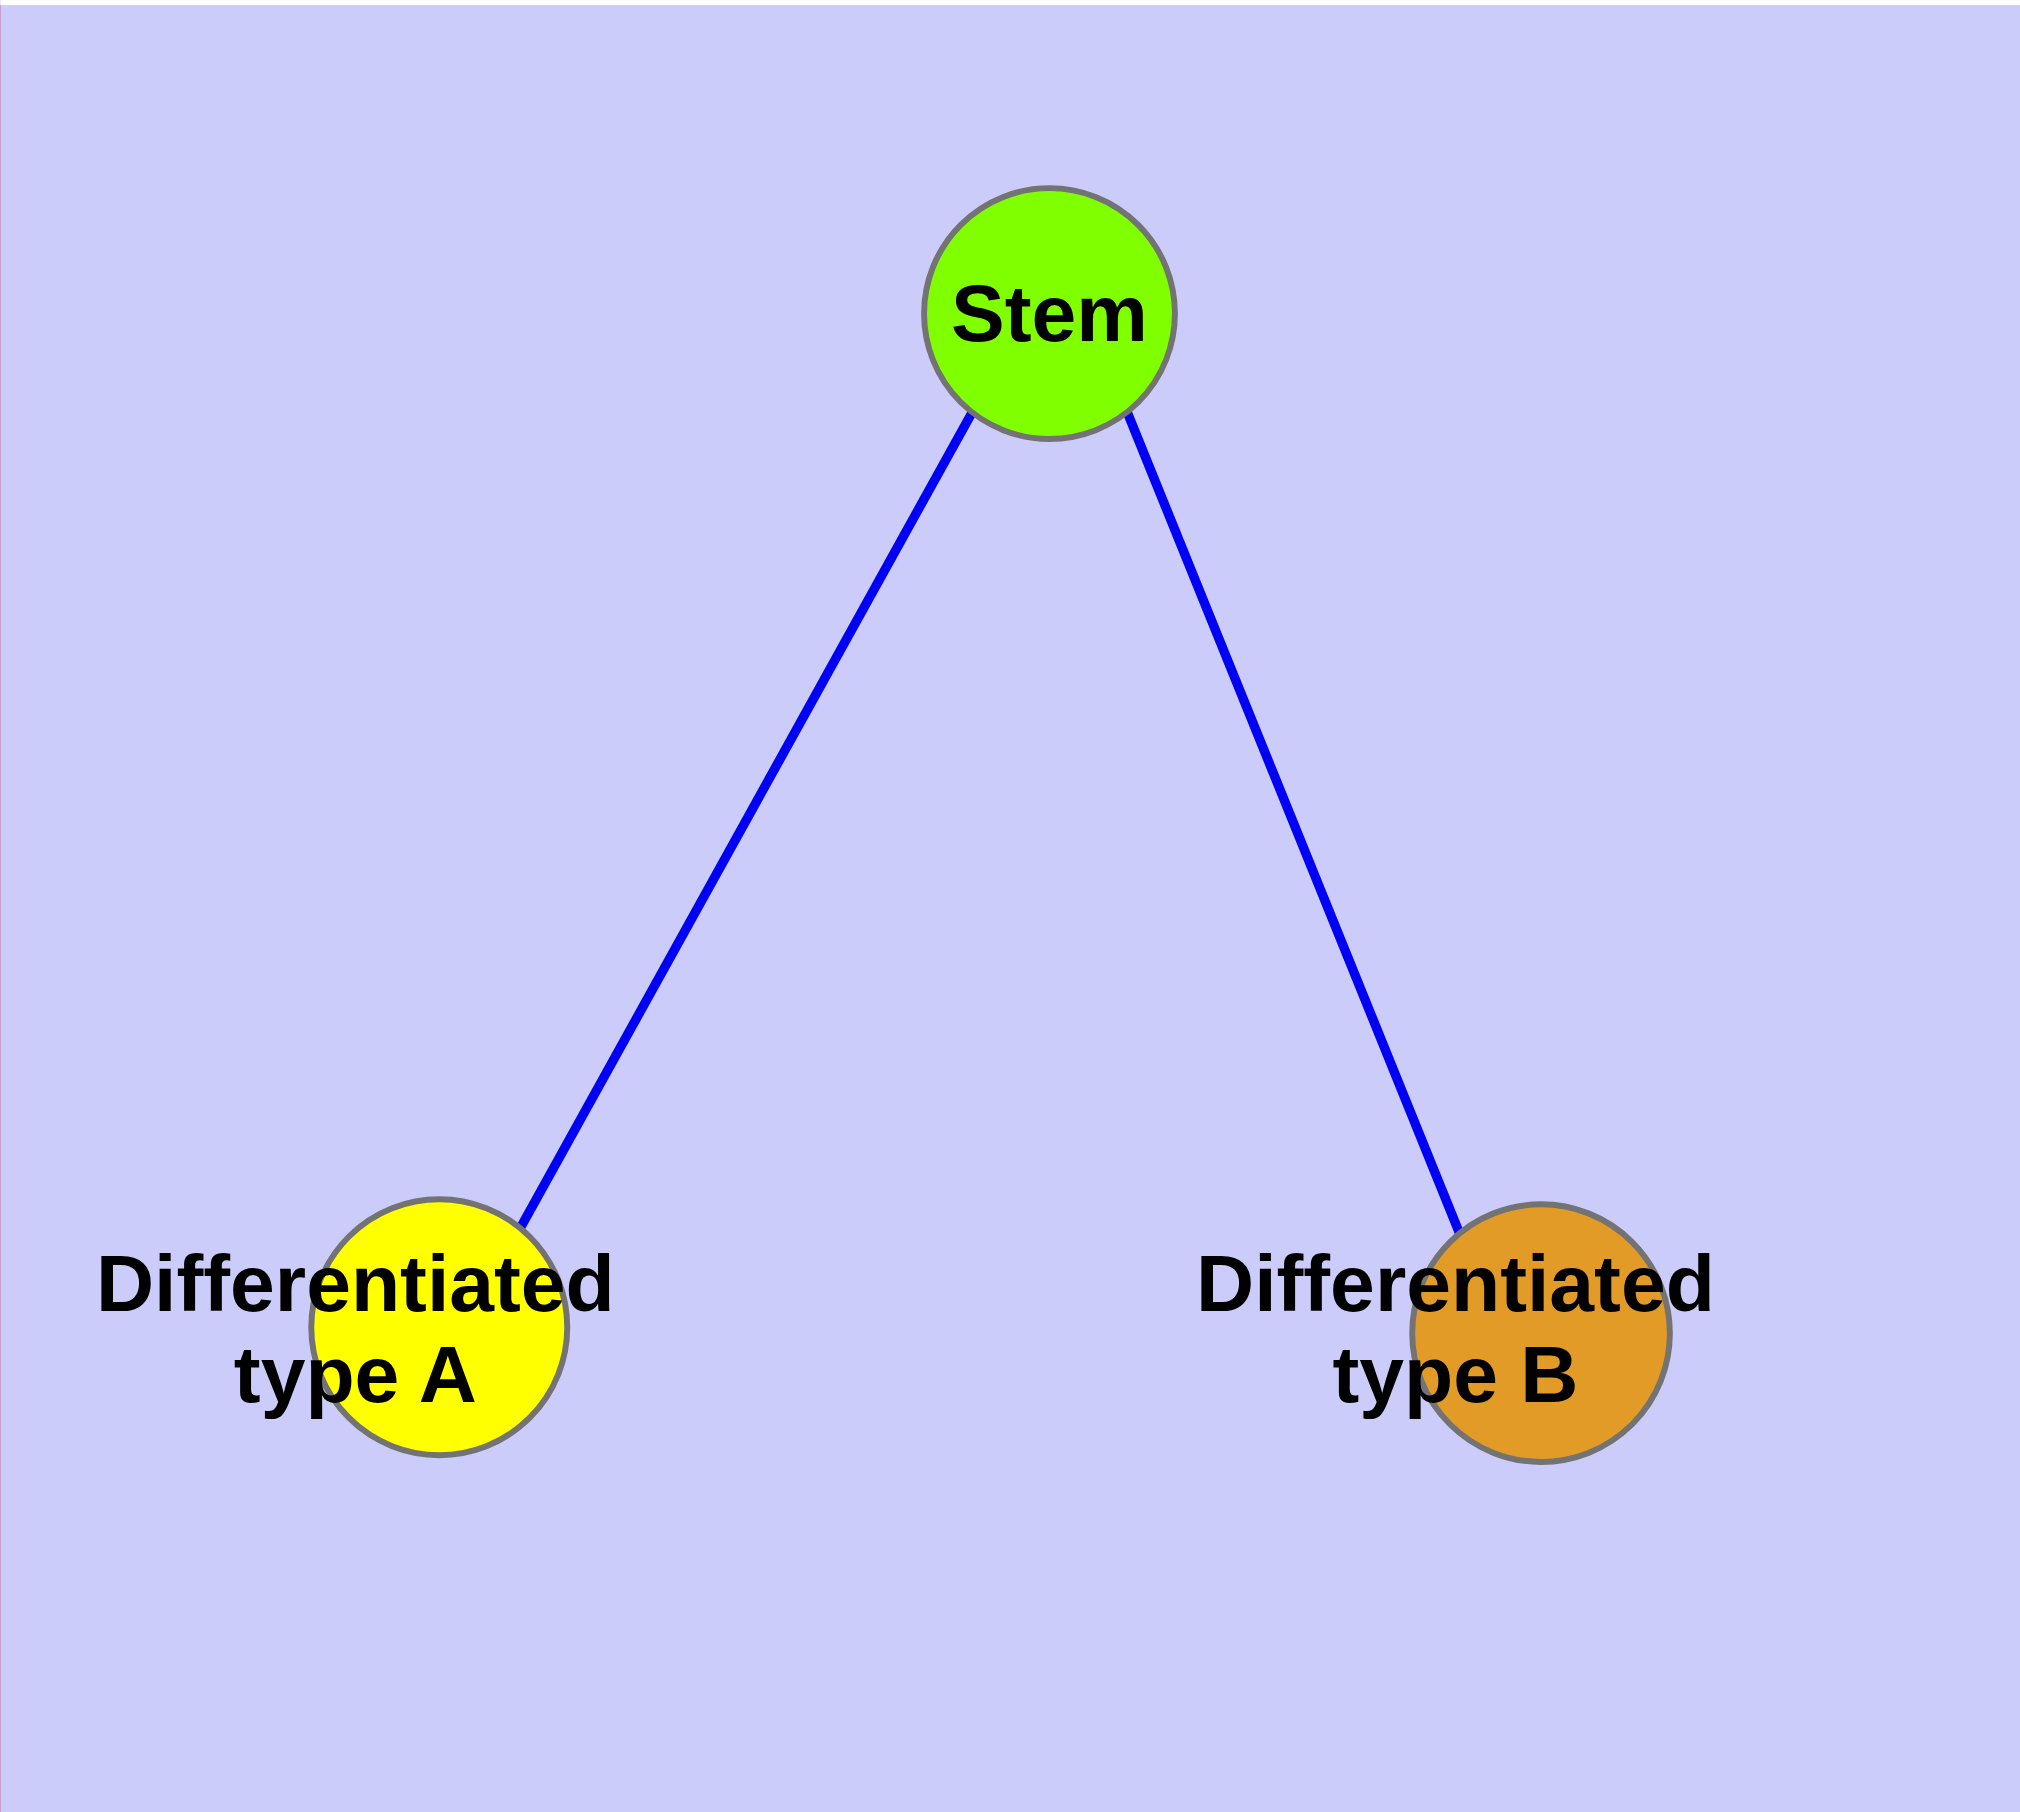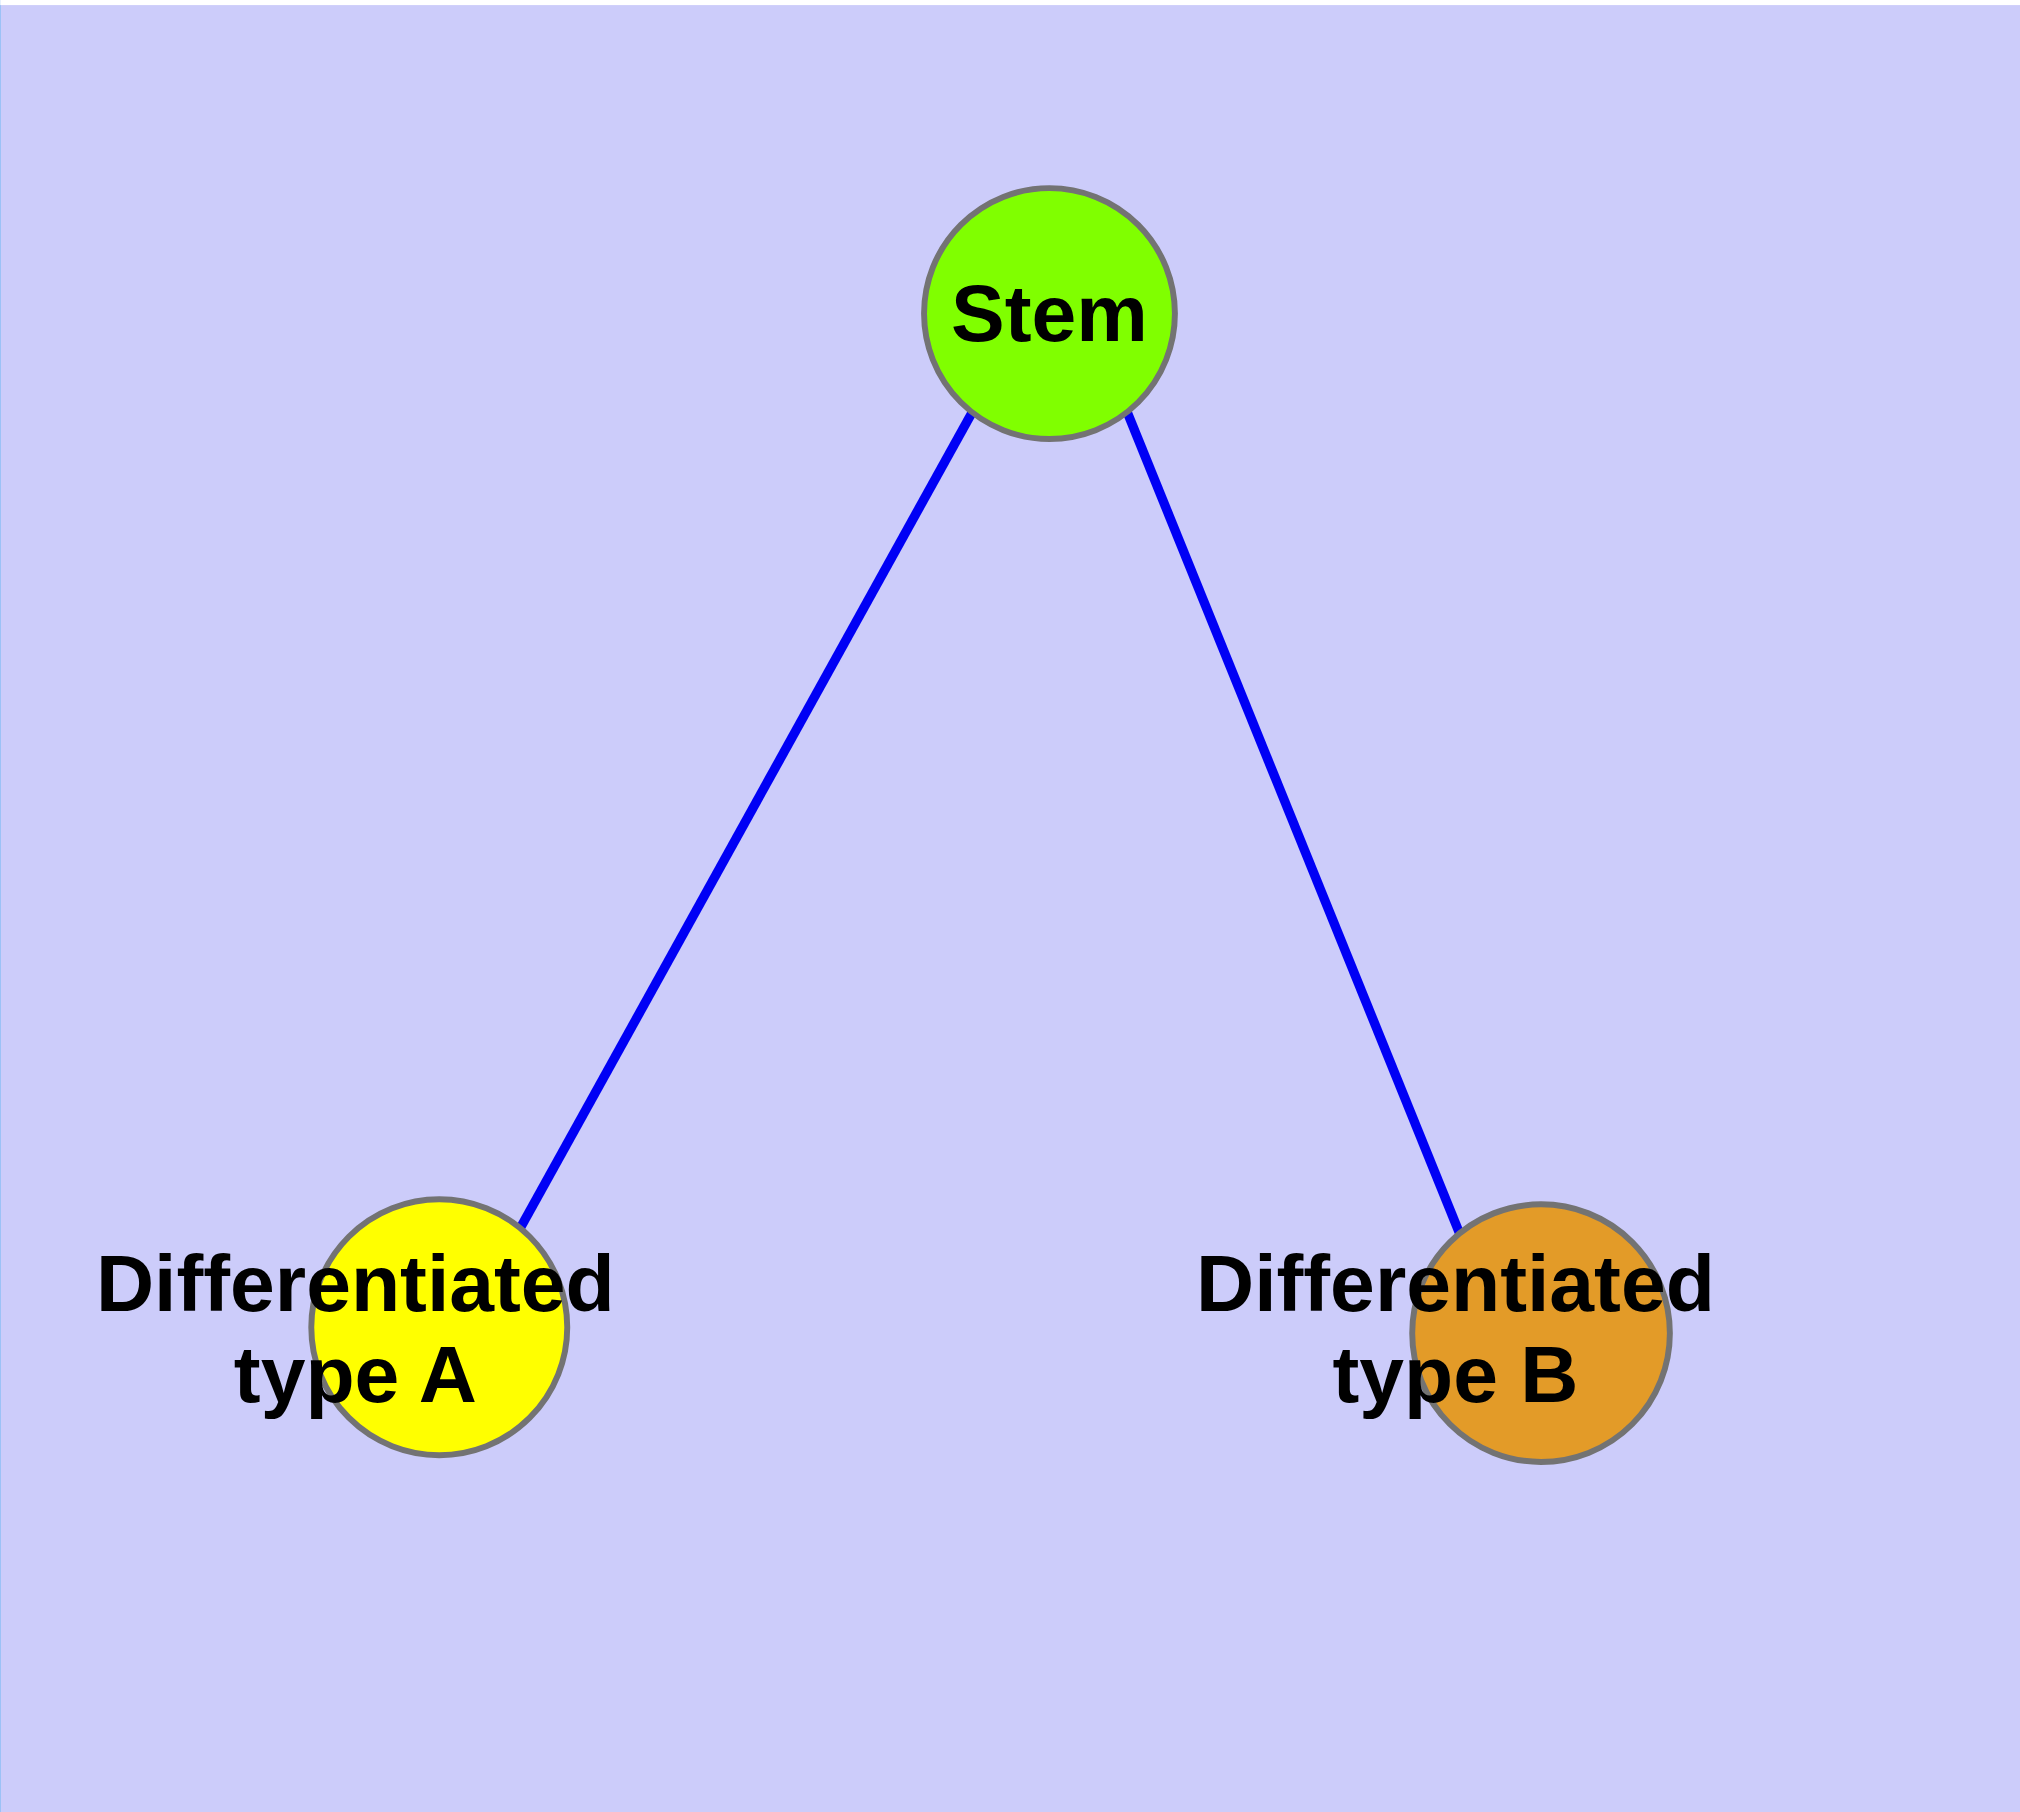--- a/index.html
+++ b/index.html
@@ -9,21 +9,21 @@
     background: #ffffff;
   }
   body {
     font-family: "Liberation Sans", sans-serif;
   }
   #stage {
     position: relative;
     width: 2021px;
     height: 1812px;
     overflow: hidden;
-    background: #0ea5e9;
+    background: #be185d;
   }
   #graph-svg {
     position: absolute;
     left: 0;
     top: 0;
     width: 2021px;
     height: 1812px;
     display: block;
   }
   .node-label {

